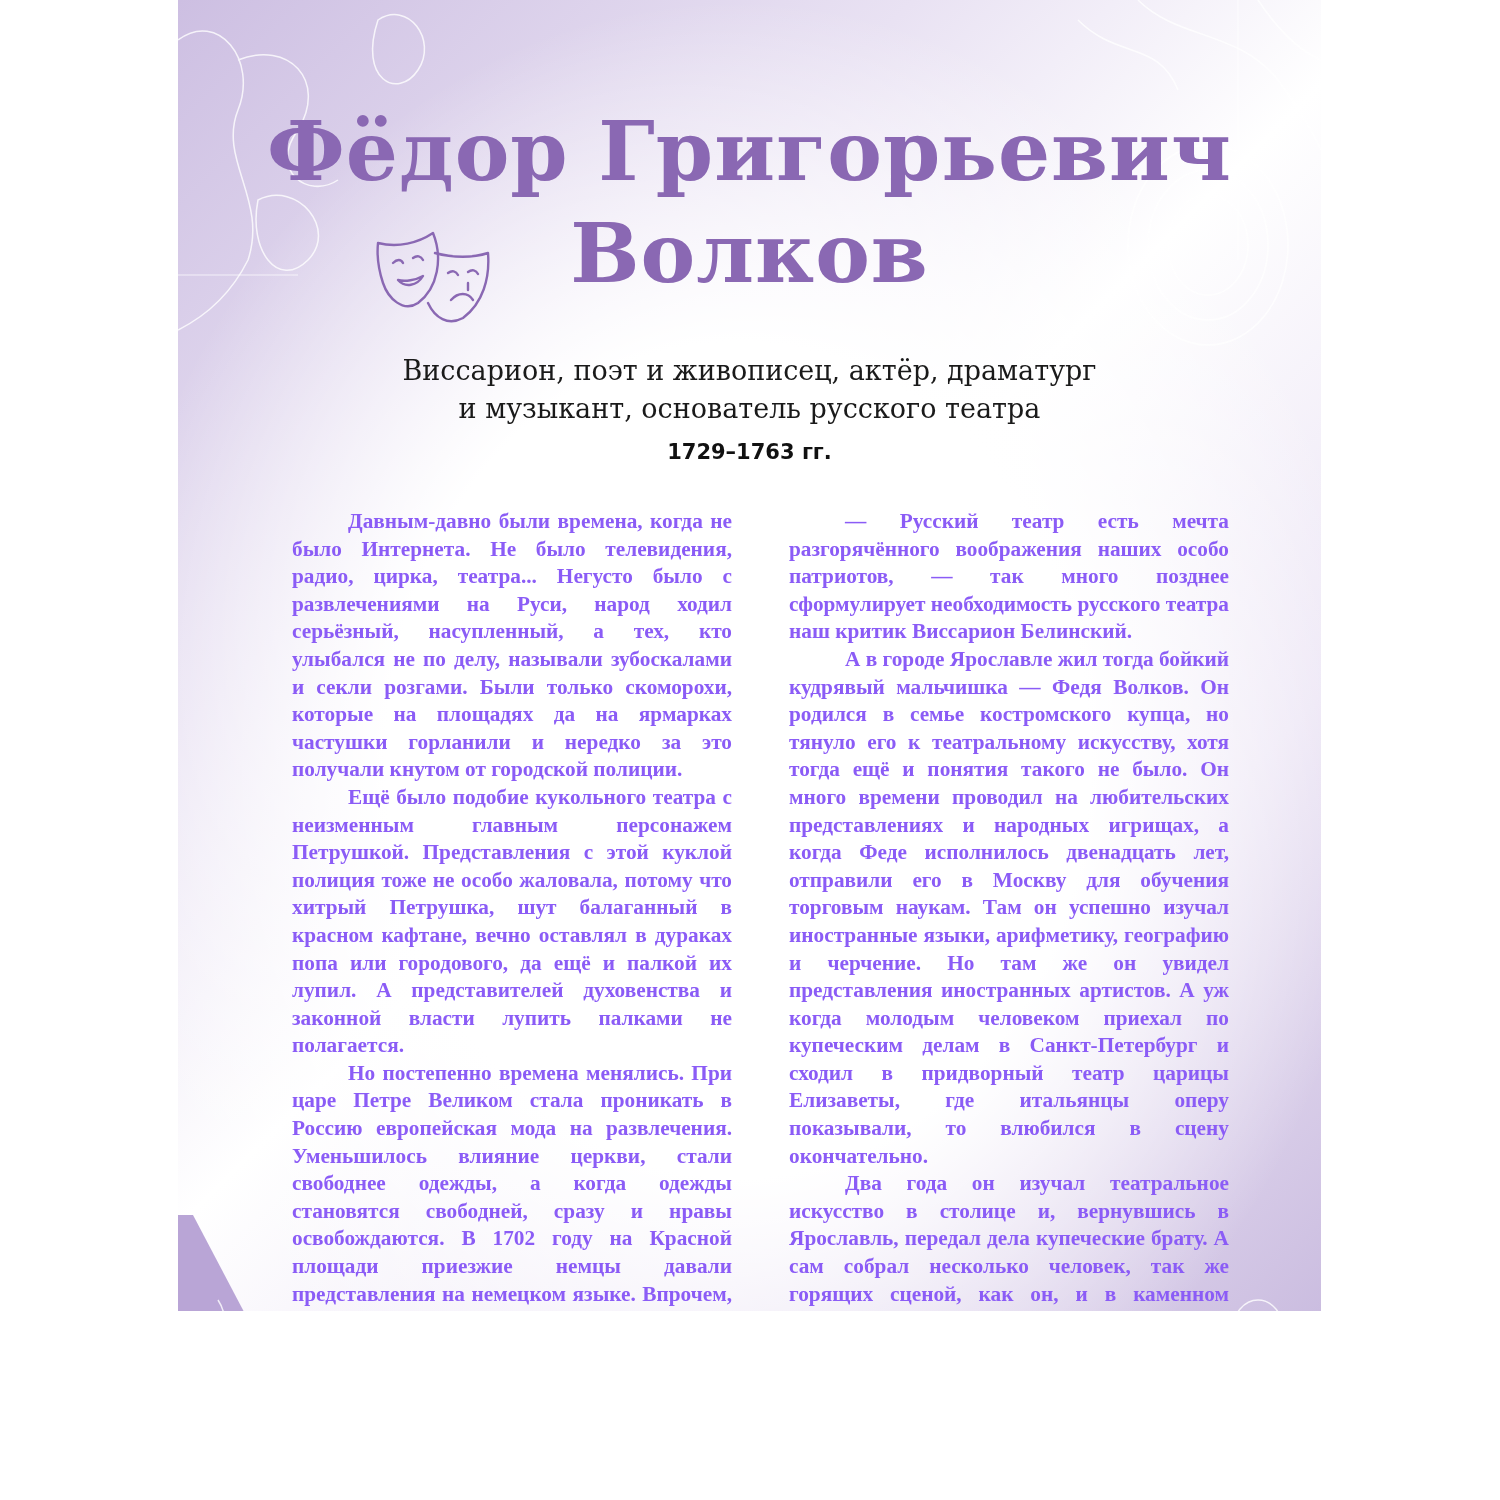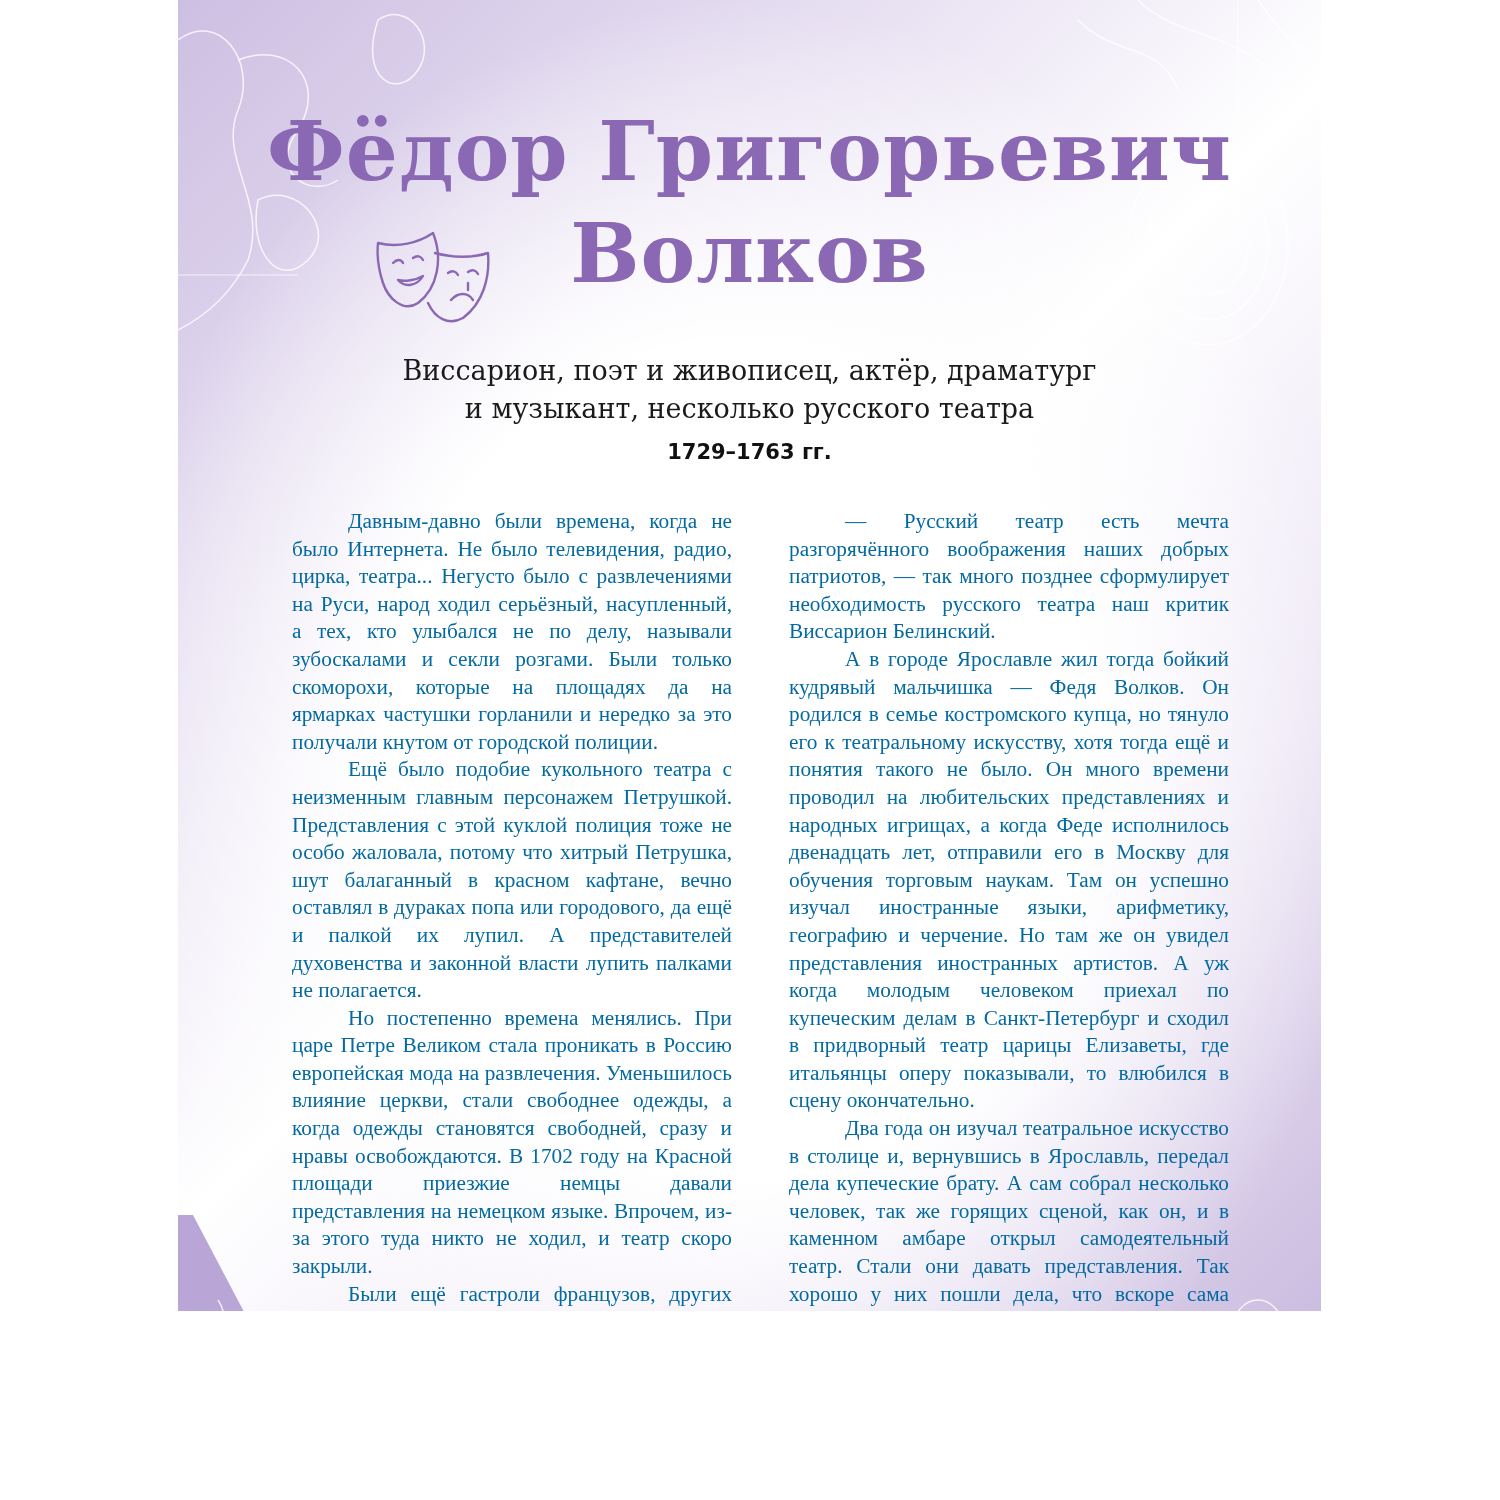--- a/index.html
+++ b/index.html
@@ -30,22 +30,22 @@
   .subtitle {
     position: absolute; left: 0; width: 100%; top: 352px; text-align: center;
     font-family: "DejaVu Serif", serif; font-size: 27px; line-height: 38px; color: #1a1a1a;
   }
   .years {
     position: absolute; left: 0; width: 100%; top: 440px; text-align: center;
     font-family: "DejaVu Sans", sans-serif; font-weight: bold; font-size: 21px; color: #111;
   }
   .col {
     position: absolute; top: 508px; width: 440px;
-    font-family: "Liberation Serif", serif; font-size: 21.3px; line-height: 27.6px; color: #0369a1;
-    text-align: justify; hyphens: manual;
+    font-family: "Liberation Serif", serif; font-size: 21.3px; line-height: 27.6px; color: #8b5cf6;
+    text-align: justify; hyphens: manual; font-weight: bold;
   }
   .col p { margin: 0; text-indent: 56px; }
   .col-left { left: 114px; }
   .col-right { left: 611px; }
   .masks-small { position: absolute; left: 60px; top: 1338px; width: 46px; height: 36px; }
   .page-number-glow {
     position: absolute; left: 40px; top: 1378px; width: 80px; height: 80px; border-radius: 50%;
     background: radial-gradient(circle, rgba(255,255,255,0.95) 20%, rgba(255,255,255,0) 70%);
   }
   .page-number {
@@ -100,34 +100,34 @@
       <path d="M62 25 C80 30 100 30 115 25 C117 50 110 75 90 90 C75 98 62 90 55 75"></path>
       <path d="M75 45 C79 42 83 43 85 47"></path>
       <path d="M95 44 C99 41 103 42 105 46"></path>
       <path d="M78 72 C85 64 95 64 100 72"></path>
       <path d="M95 55 L95 62"></path>
     </g>
   </svg>
 
   <div class="subtitle">
     <div>Виссарион, поэт и живописец, актёр, драматург</div>
-    <div>и музыкант, несколько русского театра</div>
+    <div>и музыкант, основатель русского театра</div>
   </div>
 
   <div class="years">1729–1763 гг.</div>
 
   <div class="col col-left">
     <p>Давным-давно были времена, когда не было Интернета. Не было телевидения, радио, цирка, театра... Негусто было с развлечениями на Руси, народ ходил серьёзный, насупленный, а тех, кто улыбался не по делу, называли зубоскалами и секли розгами. Были только скоморохи, которые на площадях да на ярмарках частушки горланили и нередко за это получали кнутом от городской полиции.</p>
     <p>Ещё было подобие кукольного театра с неизменным главным персонажем Петрушкой. Представления с этой куклой полиция тоже не особо жаловала, потому что хитрый Петрушка, шут балаганный в красном кафтане, вечно оставлял в дураках попа или городового, да ещё и палкой их лупил. А представителей духовенства и законной власти лупить палками не полагается.</p>
     <p>Но постепенно времена менялись. При царе Петре Великом стала проникать в Россию европейская мода на развлечения. Уменьшилось влияние церкви, стали свободнее одежды, а когда одежды становятся свободней, сразу и нравы освобождаются. В 1702 году на Красной площади приезжие немцы давали представления на немецком языке. Впрочем, из-за этого туда никто не ходил, и театр скоро закрыли.</p>
     <p>Были ещё гастроли французов, других иностранцев, но всем хотелось русского театра на родном тогда.</p>
   </div>
 
   <div class="col col-right">
-    <p>— Русский театр есть мечта разгорячённого воображения наших добрых патриотов, — так много позднее сформулирует необходимость русского театра наш критик Виссарион Белинский.</p>
+    <p>— Русский театр есть мечта разгорячённого воображения наших особо патриотов, — так много позднее сформулирует необходимость русского театра наш критик Виссарион Белинский.</p>
     <p>А в городе Ярославле жил тогда бойкий кудрявый мальчишка — Федя Волков. Он родился в семье костромского купца, но тянуло его к театральному искусству, хотя тогда ещё и понятия такого не было. Он много времени проводил на любительских представлениях и народных игрищах, а когда Феде исполнилось двенадцать лет, отправили его в Москву для обучения торговым наукам. Там он успешно изучал иностранные языки, арифметику, географию и черчение. Но там же он увидел представления иностранных артистов. А уж когда молодым человеком приехал по купеческим делам в Санкт-Петербург и сходил в придворный театр царицы Елизаветы, где итальянцы оперу показывали, то влюбился в сцену окончательно.</p>
     <p>Два года он изучал театральное искусство в столице и, вернувшись в Ярославль, передал дела купеческие брату. А сам собрал несколько человек, так же горящих сценой, как он, и в каменном амбаре открыл самодеятельный театр. Стали они давать представления. Так хорошо у них пошли дела, что вскоре сама императрица Елизавета Петровна узнала об их выступлениях и велела Волкову ехать ко двору, подивить её новым театром.</p>
   </div>
 
   <svg class="masks-small" viewBox="0 0 46 36">
     <g fill="#9c80c4" stroke="#7a58a6" stroke-width="1.2">
       <path d="M2 6 C10 8 18 6 24 2 C27 12 25 24 17 29 C11 32 5 26 3 20 C1 14 1 9 2 6 Z"></path>
       <path d="M22 10 C30 12 38 12 44 10 C45 20 42 30 34 34 C28 36 22 32 20 26 Z"></path>
     </g>
     <g fill="none" stroke="#5e3f88" stroke-width="1.2" stroke-linecap="round">

